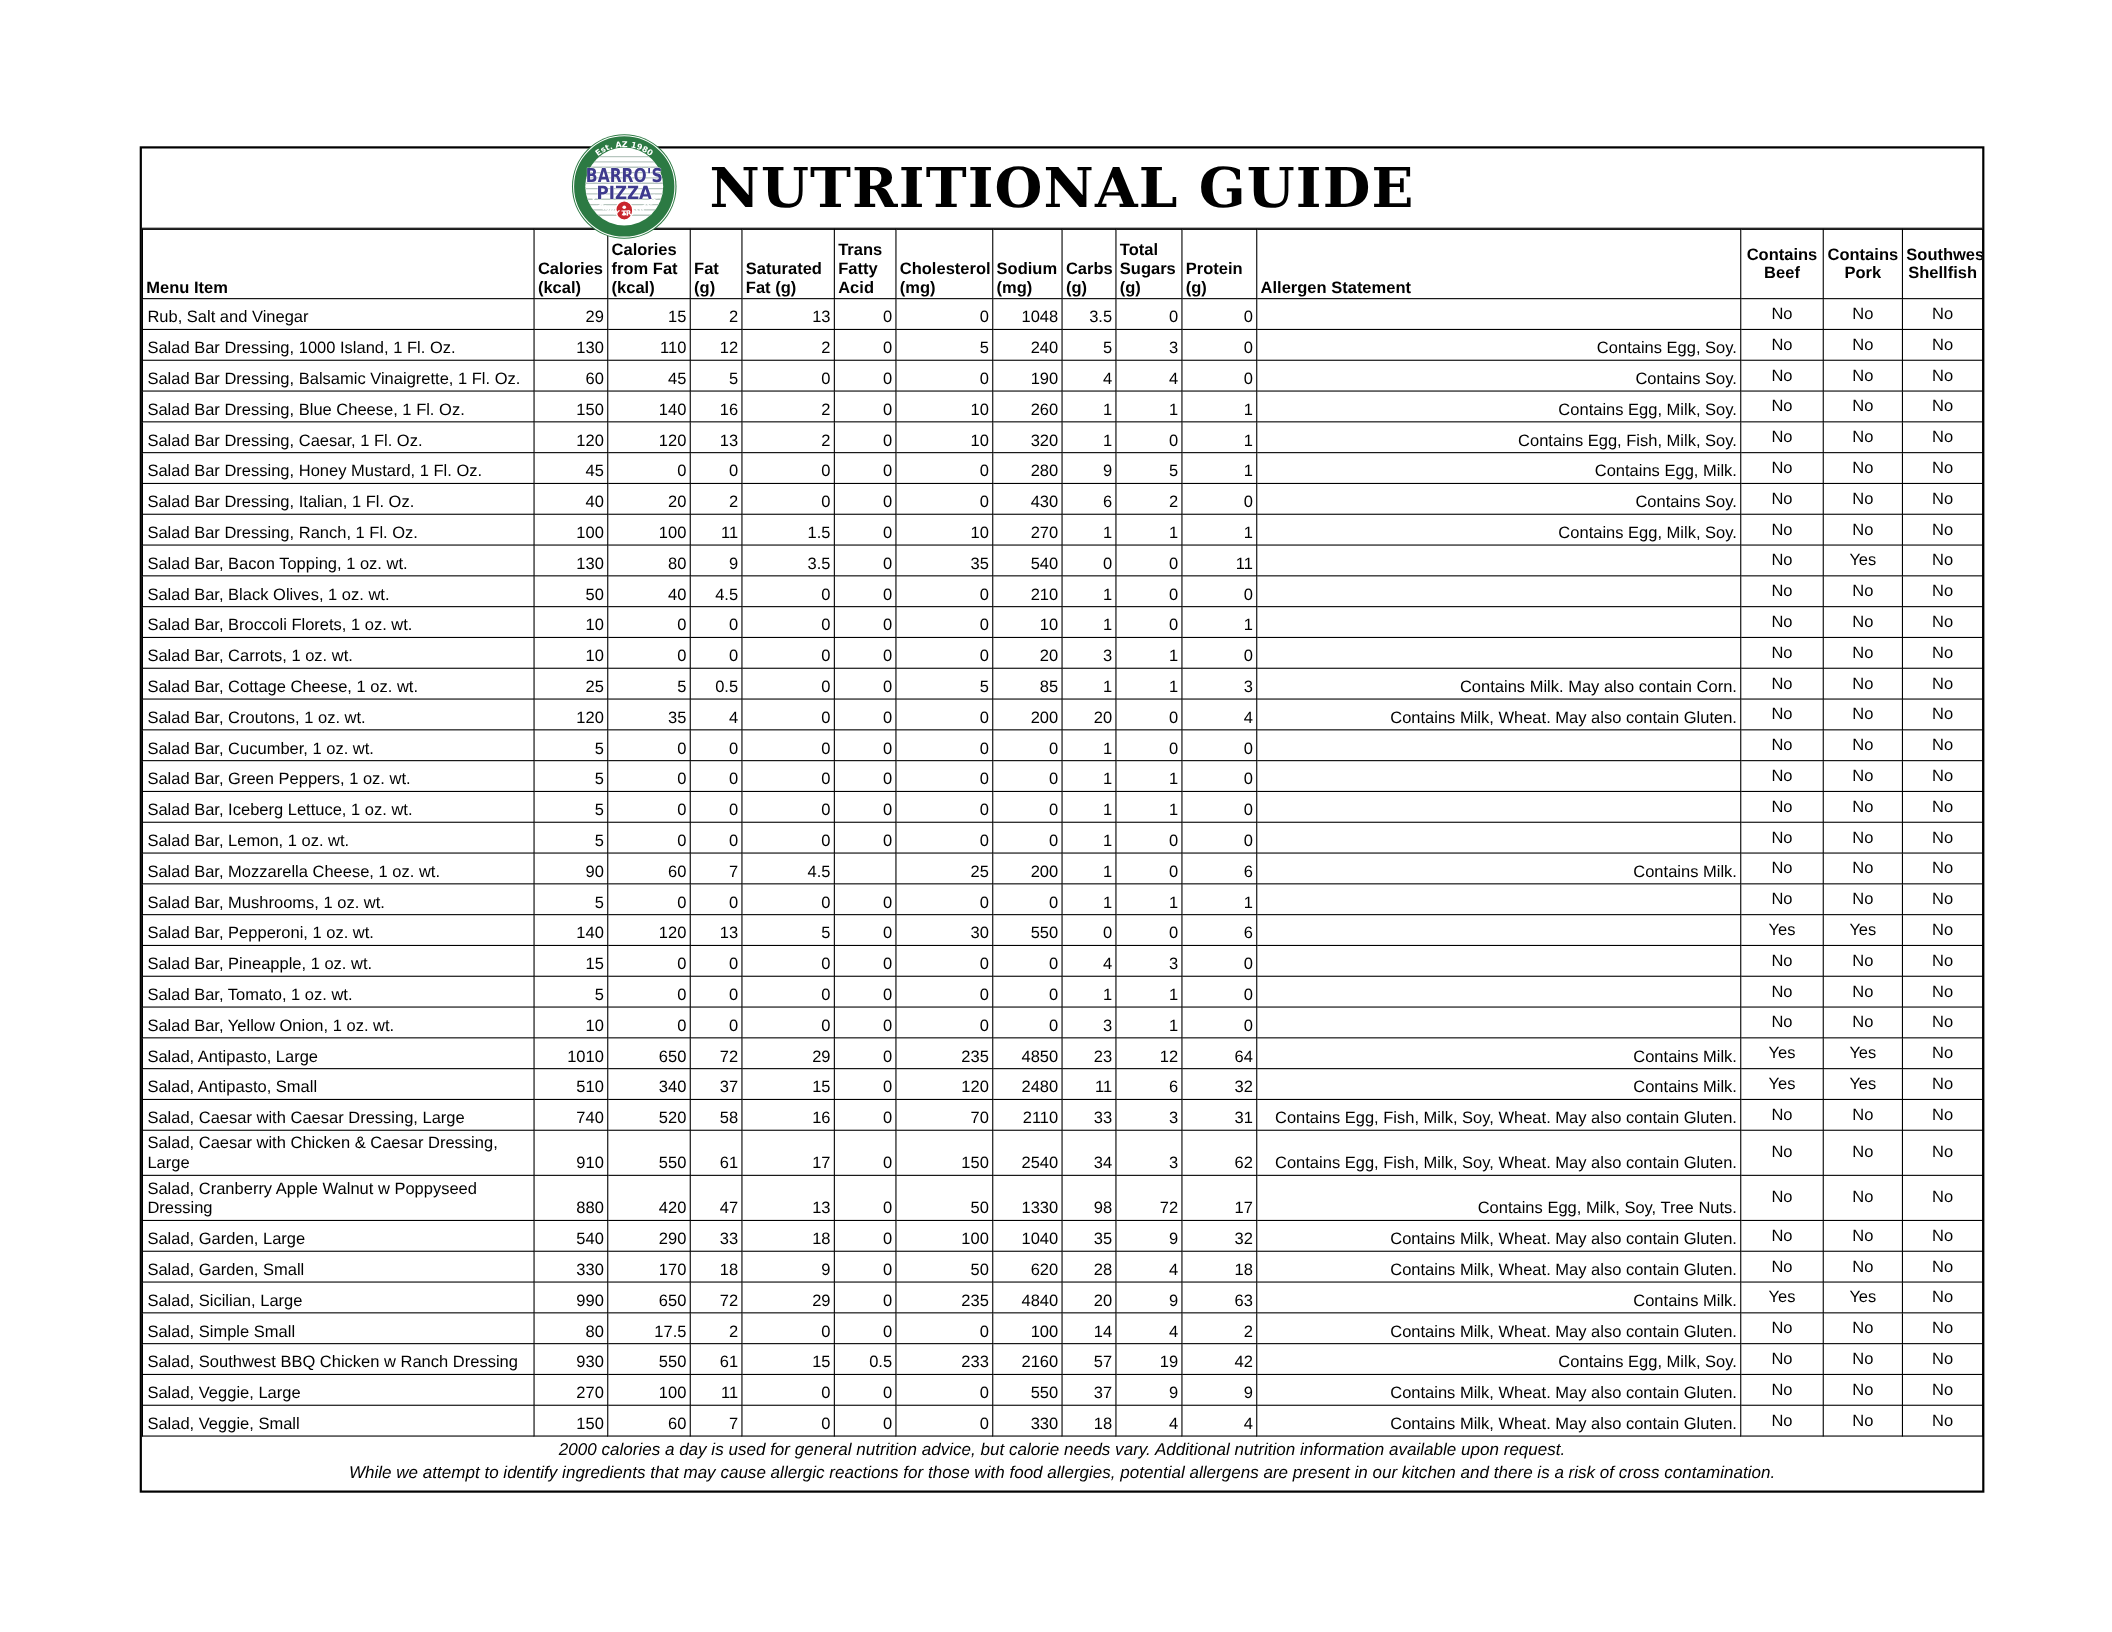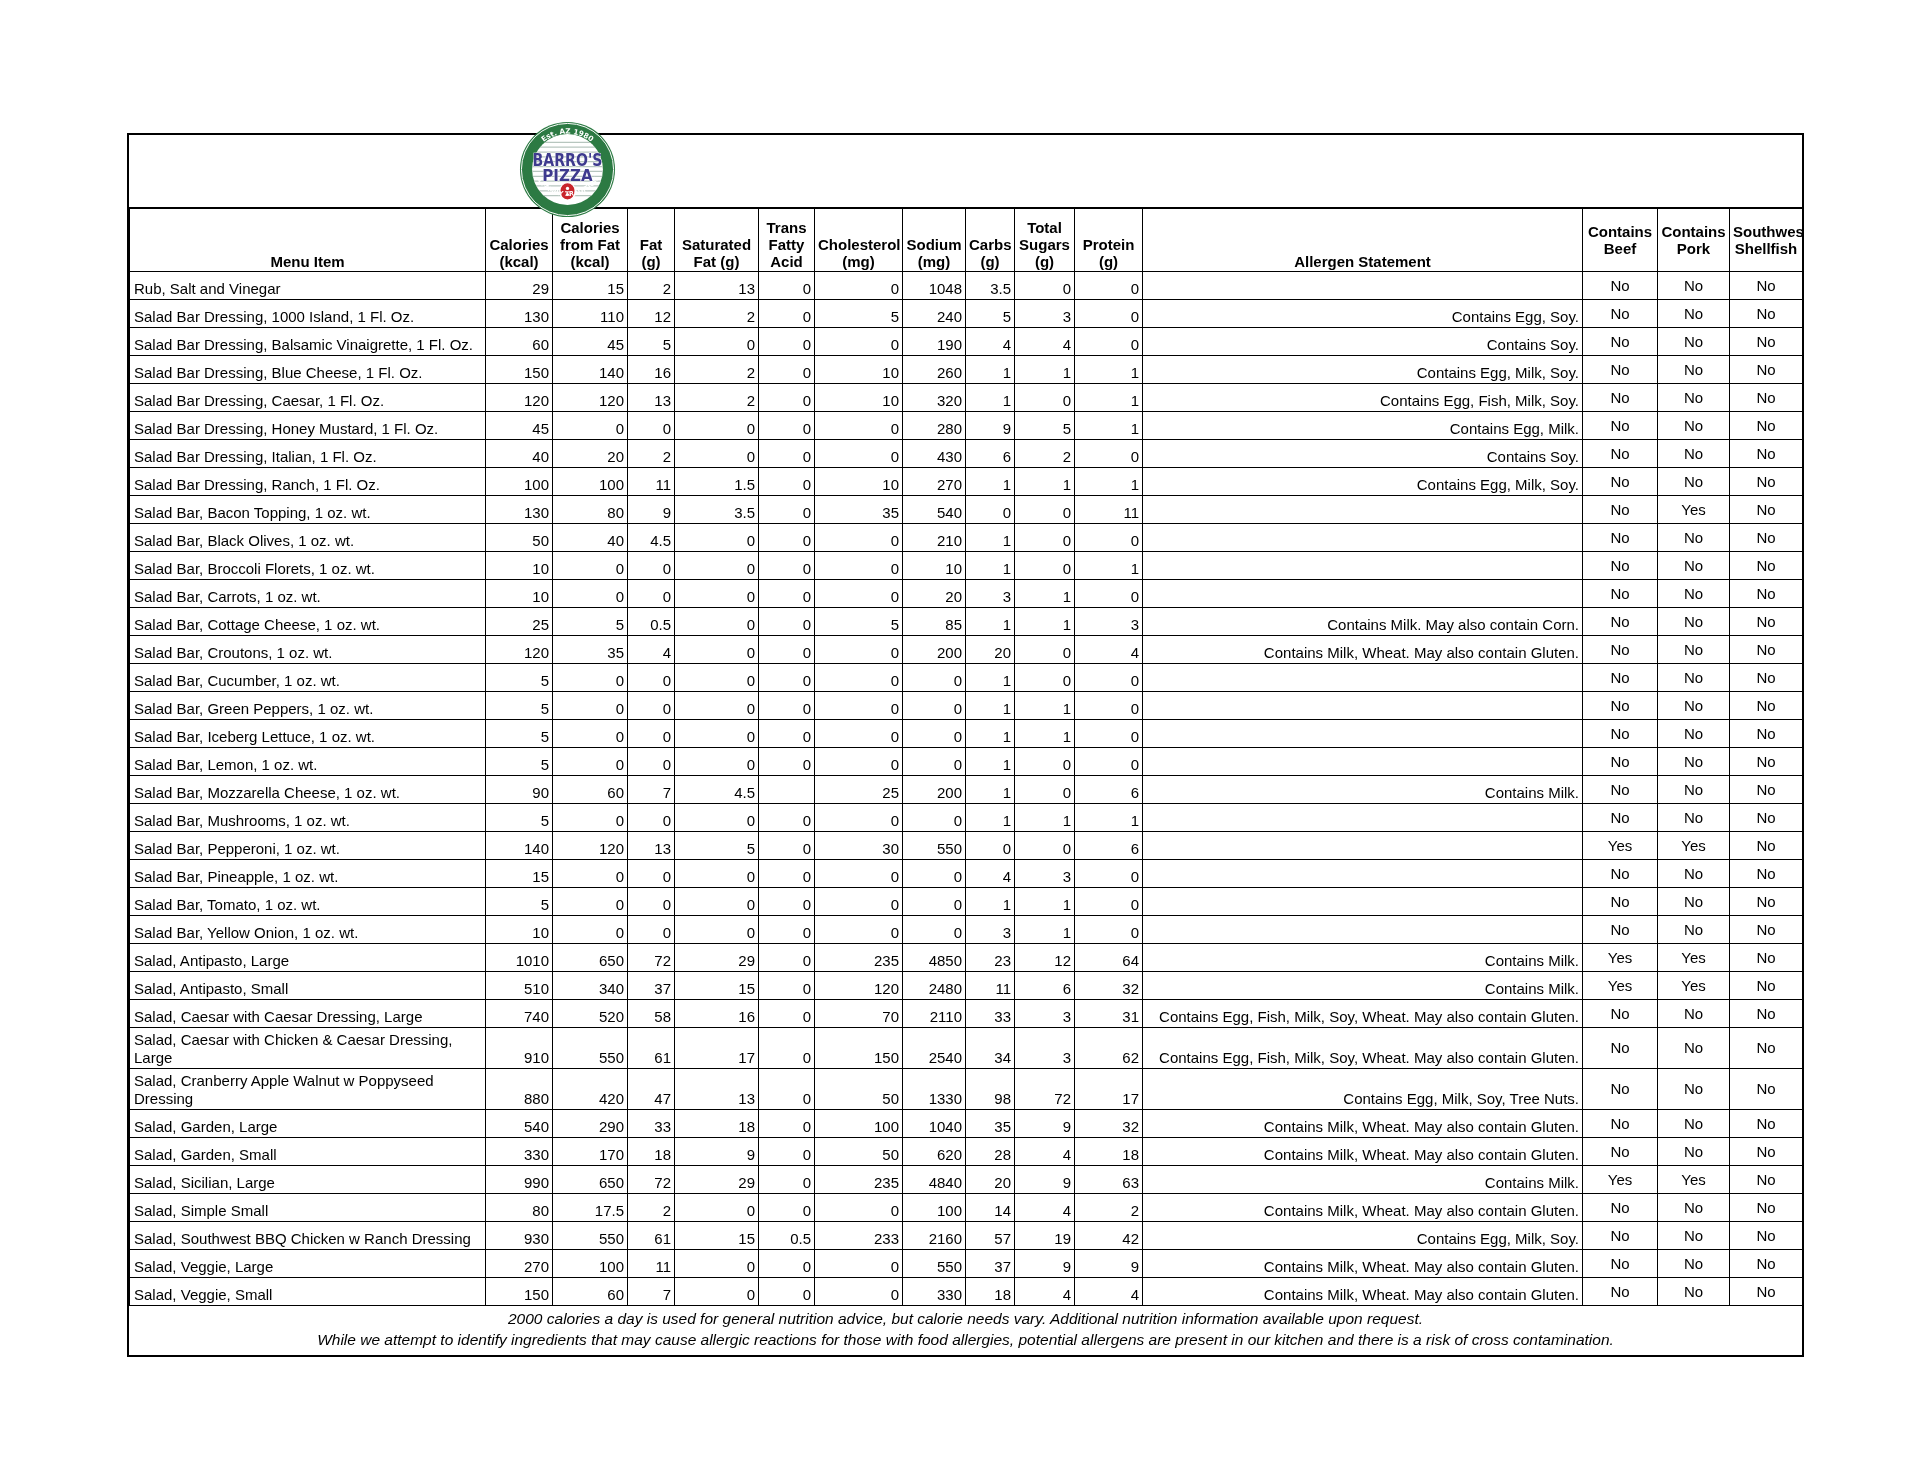--- a/index.html
+++ b/index.html
@@ -8,21 +8,21 @@
   .title-row{position:relative;height:72px;border-bottom:1px solid #000;}
   .page-title{position:absolute;left:0;right:0;top:6px;margin:0;text-align:center;
     font-family:"DejaVu Serif",serif;font-weight:bold;font-size:50px;letter-spacing:1px;color:#000;}
   .logo{position:absolute;left:390px;top:-14px;width:97px;height:97px;z-index:2;}
   table{width:1673px;table-layout:fixed;border-collapse:collapse;font-size:15px;}
   col.c0{width:356px}col.c1{width:67px}col.c2{width:75px}col.c3{width:47px}col.c4{width:84px}
   col.c5{width:56px}col.c6{width:88px}col.c7{width:63px}col.c8{width:49px}col.c9{width:60px}
   col.c10{width:68px}col.c11{width:440px}col.c12{width:75px}col.c13{width:72px}col.c14{width:73px}
   th,td{border:1px solid #000;padding:1px 3px;overflow:hidden;}
   thead tr{height:63px;}
-  th{font-weight:bold;text-align:center;vertical-align:bottom;white-space:pre-line;line-height:17px;}
+  th{font-weight:bold;text-align:left;vertical-align:bottom;white-space:pre-line;line-height:17px;}
   th.th-center{text-align:center;vertical-align:middle;white-space:normal;}
   td{vertical-align:bottom;line-height:18px;}
   td.c-item{text-align:left;padding-left:4px;}
   td.c-num{text-align:right;}
   td.c-allergen{text-align:right;padding-left:4px;}
   td.c-yn{text-align:center;vertical-align:middle;}
   .footnotes{padding:2px 0 5px;text-align:center;font-style:italic;font-size:15.5px;line-height:21px;}
 </style>
 </head>
 <body>
@@ -61,20 +61,21 @@
         <text x="50" y="46" font-family="DejaVu Sans, sans-serif" font-size="18" font-weight="bold" fill="#3e3a8e" stroke="#ffffff" stroke-width="0.6" paint-order="stroke" text-anchor="middle" textLength="72" lengthAdjust="spacingAndGlyphs">BARRO'S</text>
         <text x="50" y="62" font-family="DejaVu Sans, sans-serif" font-size="17" font-weight="bold" fill="#3e3a8e" stroke="#ffffff" stroke-width="0.6" paint-order="stroke" text-anchor="middle" textLength="52" lengthAdjust="spacingAndGlyphs">PIZZA</text>
         <ellipse cx="50" cy="72.5" rx="8" ry="9" fill="#c9252c" stroke="#ffffff" stroke-width="1.2"></ellipse>
         <circle cx="50" cy="69.5" r="1.7" fill="#ffffff"></circle>
         <path d="M 47.5 77 Q 50 71.5 52.5 77 Z" fill="#ffffff"></path>
         <text font-family="DejaVu Sans, sans-serif" font-size="6.6" font-weight="bold" fill="#ffffff" text-anchor="middle">
           <textPath href="#arcBot" startOffset="50%">A FAMILY TRADITION</textPath>
         </text>
       </svg>
     </span>
+    <h1 class="page-title">NUTRITIONAL GUIDE</h1>
   </div>
 
   <table>
     <colgroup>
       <col class="c0">
         <col class="c1">
         <col class="c2">
         <col class="c3">
         <col class="c4">
       <col class="c5">

